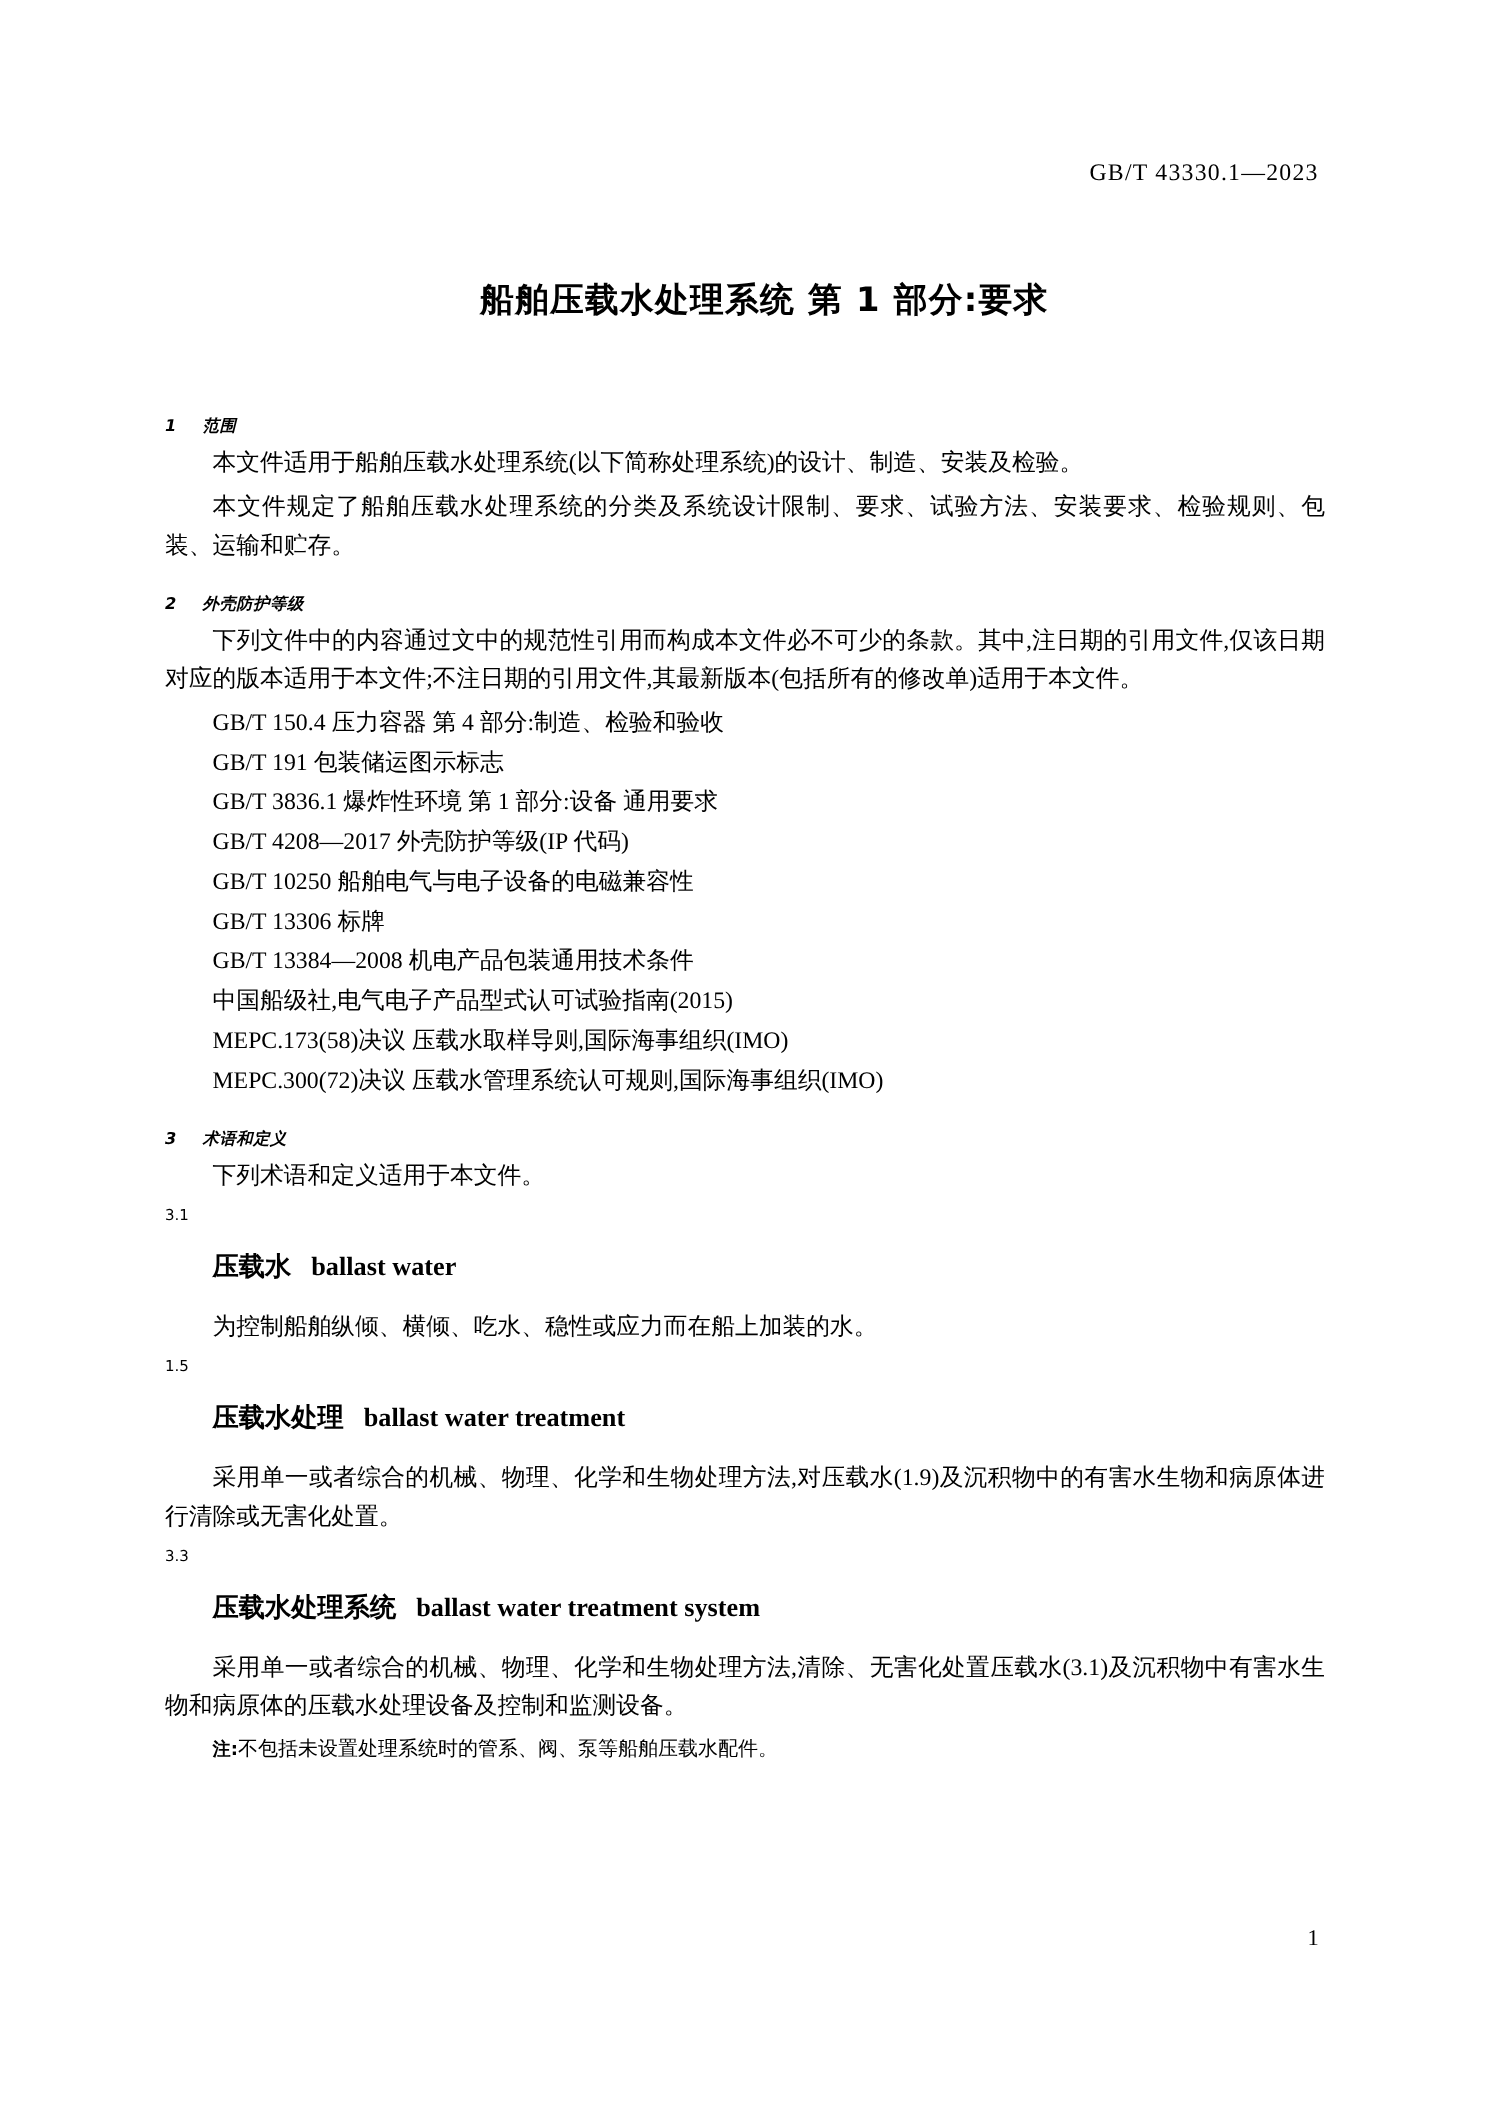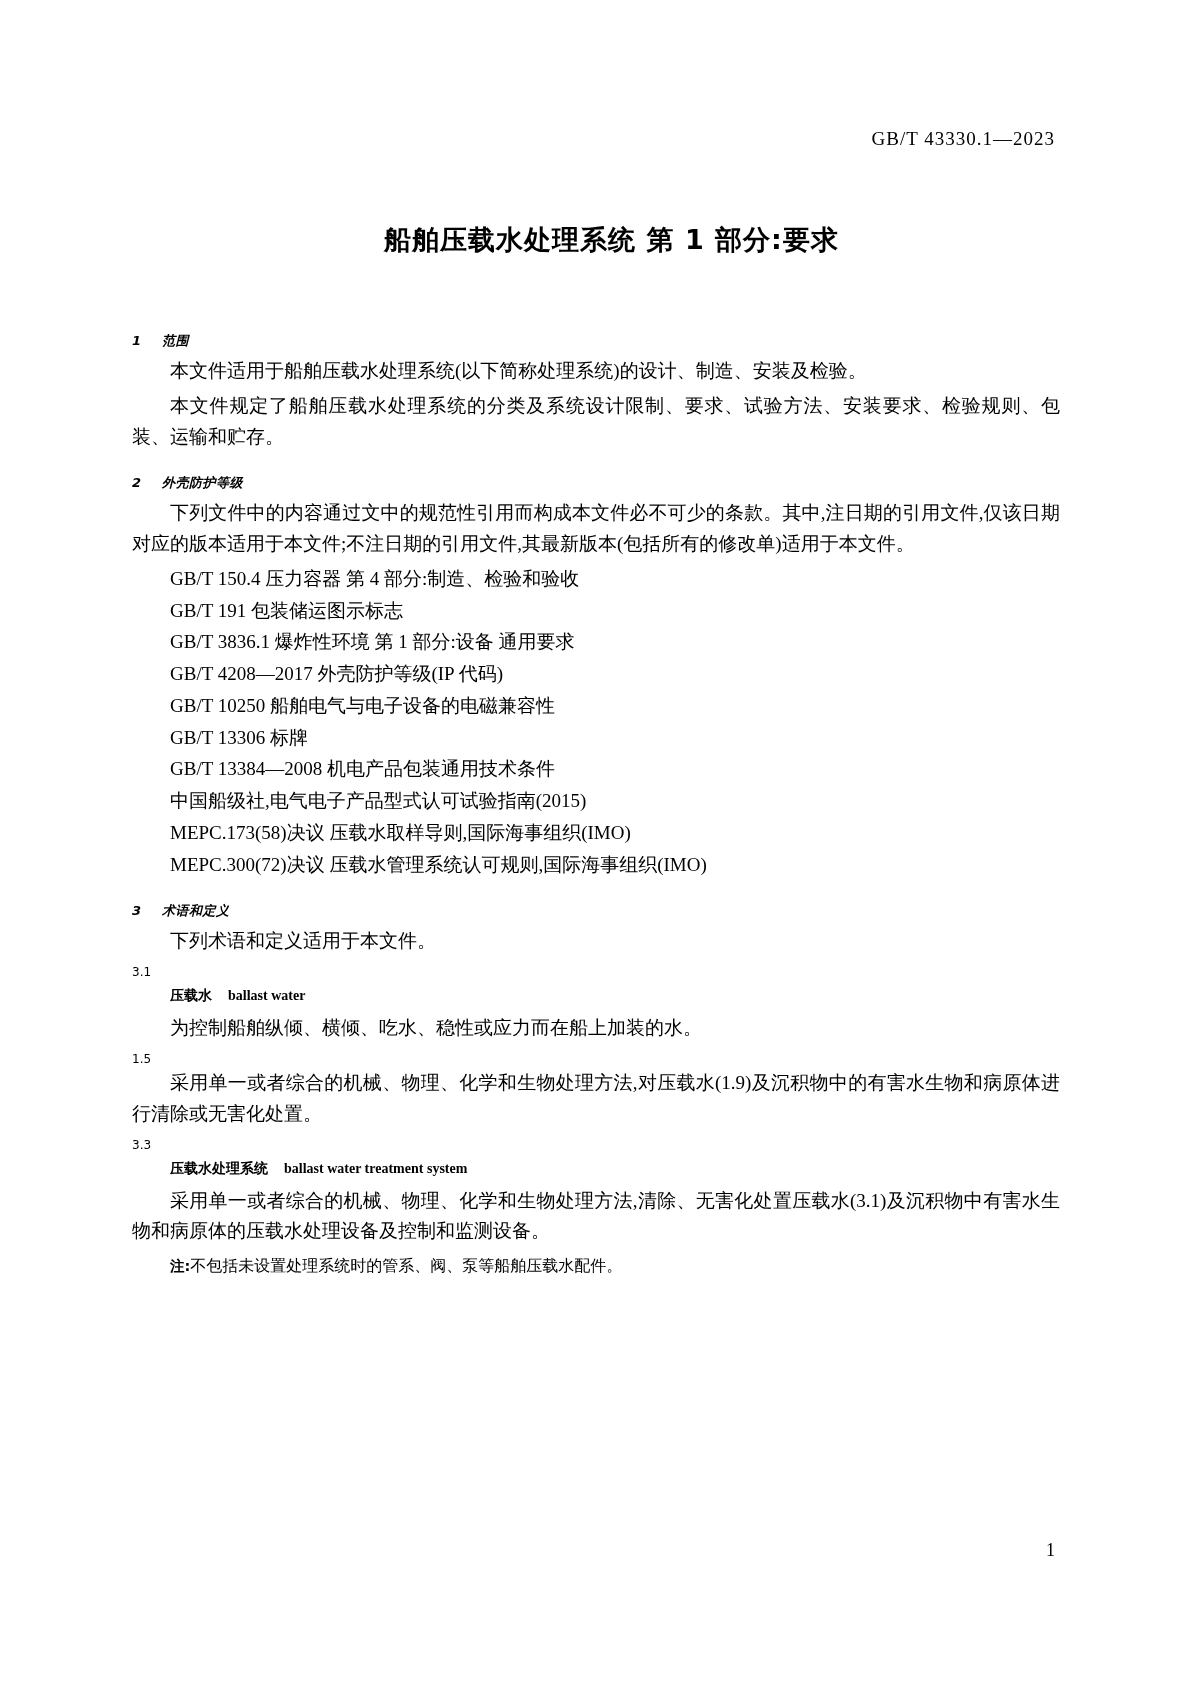--- a/index.html
+++ b/index.html
@@ -75,23 +75,23 @@
     line-height: 1.62;
     margin: 1px 0;
     padding-left: 38px;
   }
   .term-num {
     font-family: "DejaVu Sans", sans-serif;
     font-size: 12px;
     margin: 8px 0 2px 0;
   }
   .term-name {
-    font-size: 14px;
+    font-size: 21px;
     padding-left: 38px;
-    margin: 8px 0;
+    margin: 20px 0;
     font-family: "DejaVu Sans", sans-serif;
     font-weight: bold;
   }
   .term-name .en {
     font-family: "Liberation Serif", serif;
     font-weight: bold;
     margin-left: 16px;
   }
   .term-def {
     font-size: 19px;
@@ -161,20 +161,23 @@
     </div>
     <div class="para indent">下列术语和定义适用于本文件。</div>
 
     <div class="term-num">3.1</div>
     <div class="term-name">
       <span>压载水</span><span class="en">ballast water</span>
     </div>
     <div class="term-def">为控制船舶纵倾、横倾、吃水、稳性或应力而在船上加装的水。</div>
 
     <div class="term-num">1.5</div>
+    <div class="term-name">
+      <span>压载水处理</span><span class="en">ballast water treatment</span>
+    </div>
     <div class="term-def hang">采用单一或者综合的机械、物理、化学和生物处理方法,对压载水(1.9)及沉积物中的有害水生物和病原体进行清除或无害化处置。</div>
 
     <div class="term-num">3.3</div>
     <div class="term-name">
       <span>压载水处理系统</span><span class="en">ballast water treatment system</span>
     </div>
     <div class="term-def hang">采用单一或者综合的机械、物理、化学和生物处理方法,清除、无害化处置压载水(3.1)及沉积物中有害水生物和病原体的压载水处理设备及控制和监测设备。</div>
     <div class="note">
       <span class="lbl">注:</span><span>不包括未设置处理系统时的管系、阀、泵等船舶压载水配件。</span>
     </div>

